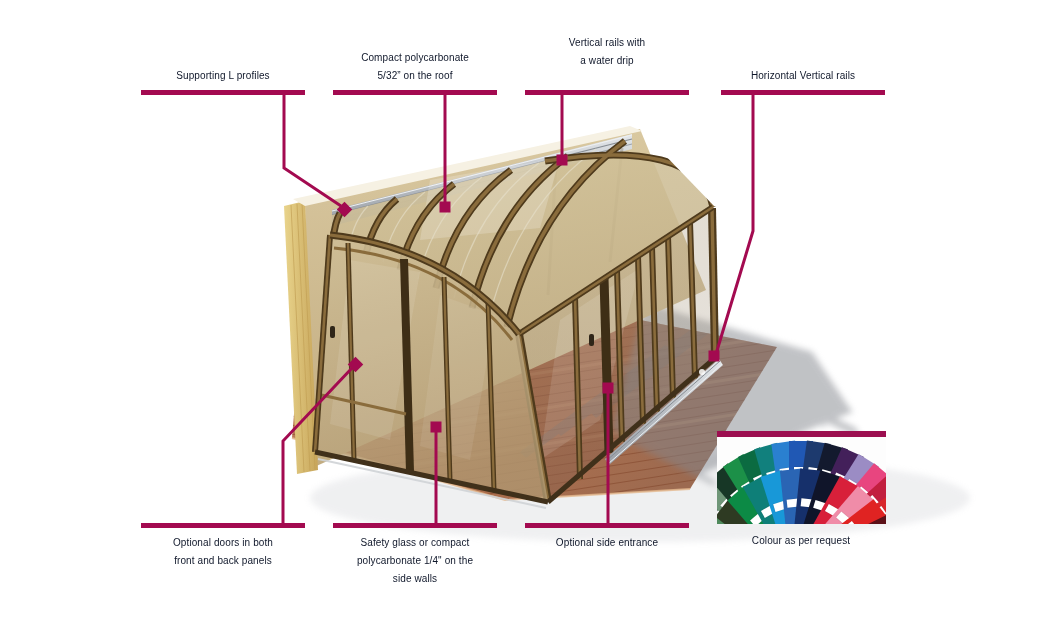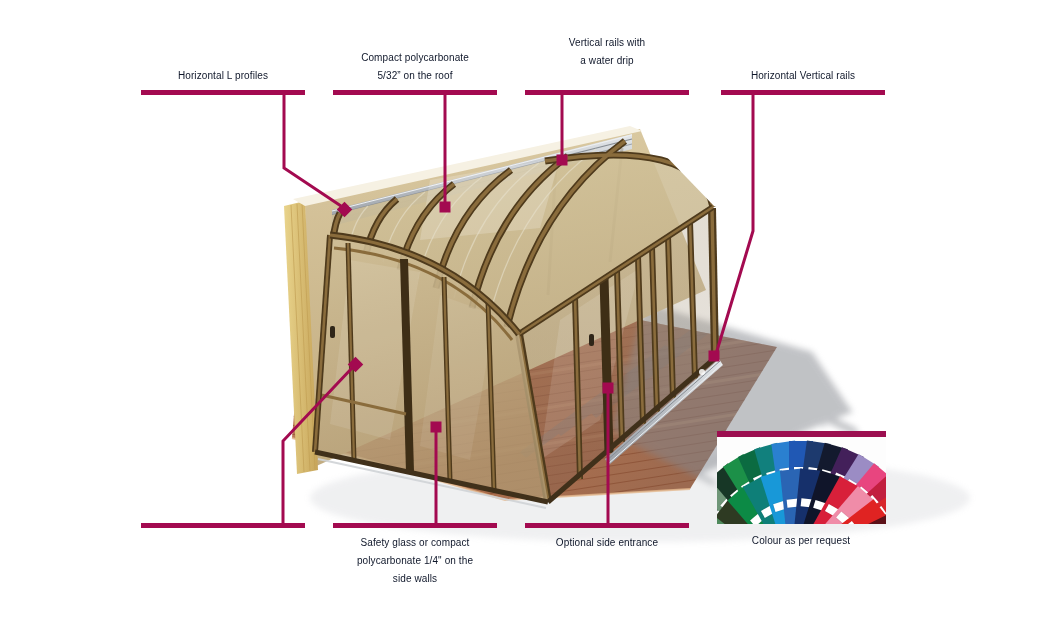--- a/index.html
+++ b/index.html
@@ -270,26 +270,28 @@
       <rect x="439.5" y="201.5" width="11" height="11"></rect>
       <rect x="556.5" y="154.5" width="11" height="11"></rect>
       <rect x="708.5" y="350.5" width="11" height="11"></rect>
       <rect x="350" y="359" width="11" height="11" transform="rotate(45 355.5 364.5)"></rect>
       <rect x="430.5" y="421.5" width="11" height="11"></rect>
       <rect x="602.5" y="382.5" width="11" height="11"></rect>
     </g>
   </g>
 </svg>
 
-<div class="callout" style="left:108px;top:67px">Horizontal L profiles</div>
+<div class="callout" style="left:108px;top:67px">Supporting L profiles</div>
 <div class="callout" style="left:300px;top:49px">Compact polycarbonate
 5/32” on the roof</div>
 <div class="callout" style="left:492px;top:34px">Vertical rails with
 a water drip</div>
 <div class="callout" style="left:688px;top:67px">Horizontal Vertical rails</div>
+<div class="callout" style="left:108px;top:534px">Optional doors in both
+front and back panels</div>
 <div class="callout" style="left:300px;top:534px">Safety glass or compact
 polycarbonate 1/4" on the
 side walls</div>
 <div class="callout" style="left:686px;top:532px">Colour as per request</div>
 <div class="callout" style="left:492px;top:534px">Optional side entrance</div>
 
 <div class="fan">
       <div class="blade" style="left: 72px; top: 10px; width: 24px; height: 128px; background: rgb(154, 182, 156); transform: rotate(-64deg);"></div>
       <div class="chip" style="left: -11.0818px; top: 91.0396px; transform: rotate(-64deg); background: rgb(255, 255, 255);"></div>
       <div class="blade" style="left: 72px; top: 10px; width: 24px; height: 128px; background: rgb(36, 64, 45); transform: rotate(-56deg);"></div>

